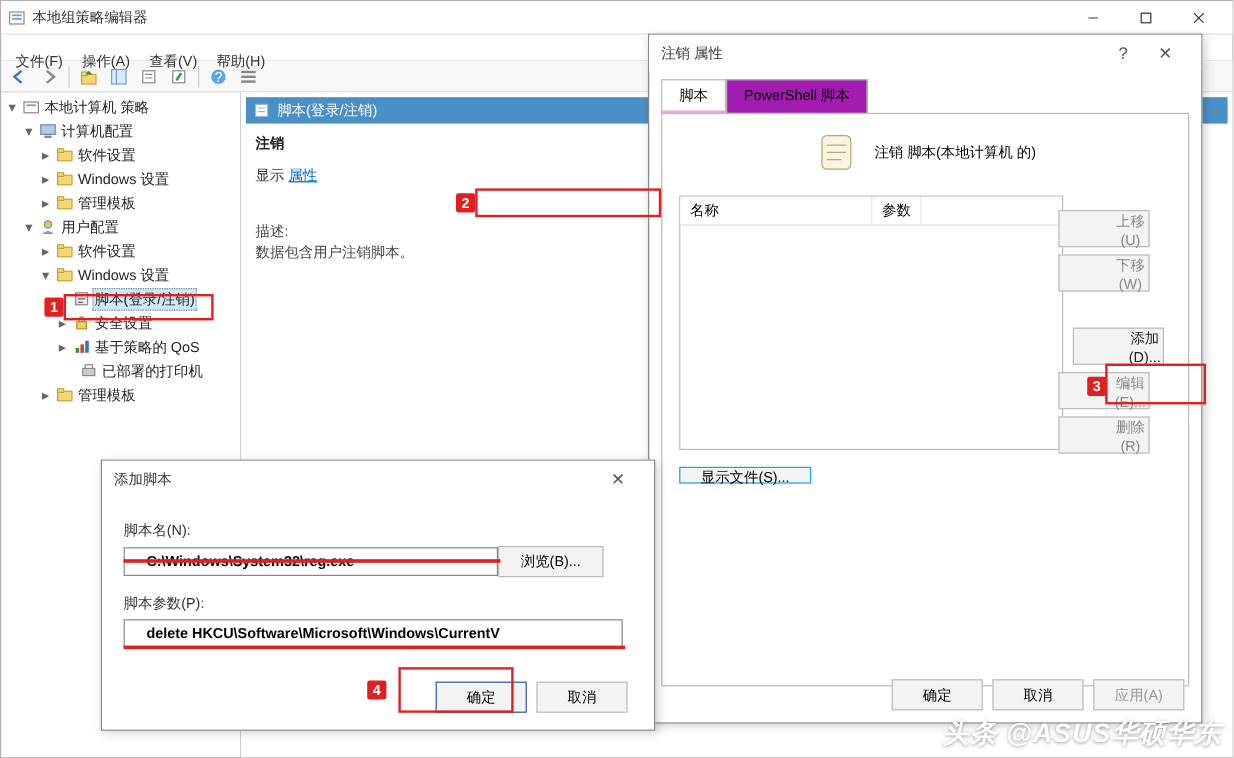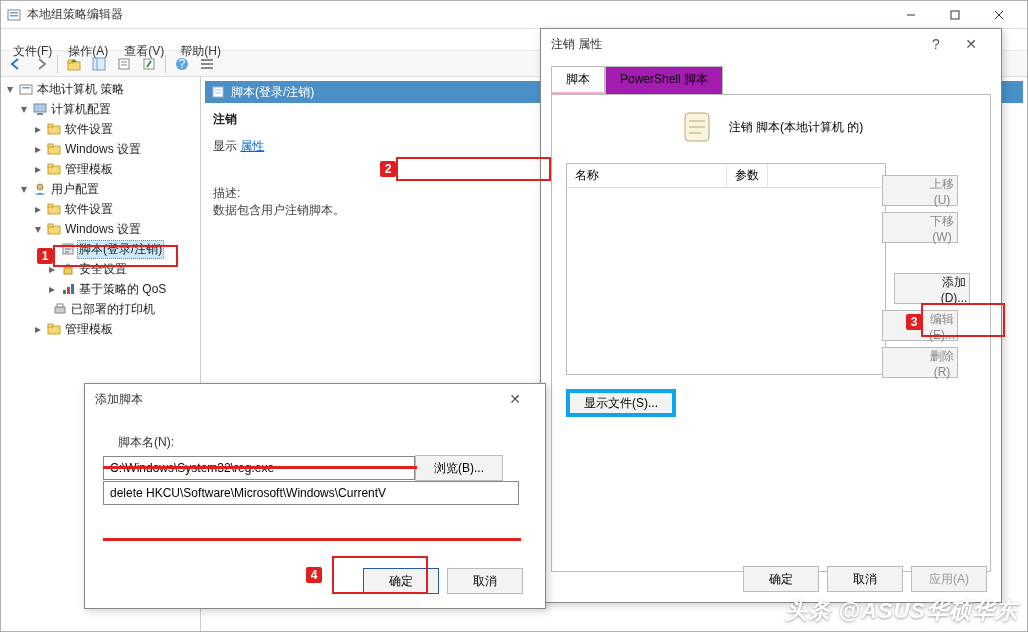--- a/index.html
+++ b/index.html
@@ -70,32 +70,32 @@
 .listview { border: 1px solid #bbb; width: 320px; height: 212px; background: #fff; }
 .listview-header { display: flex; background: #fff; border-bottom: 1px solid #ddd; }
 .listview-header span { padding: 3px 8px; border-right: 1px solid #e4e4e4; }
 .listview-header span:first-child { width: 160px; }
 
 .side-buttons { position: absolute; right: 20px; top: 80px; display: flex; flex-direction: column; gap: 6px; }
 .side-buttons button { width: 76px; height: 31px; background: #f3f3f3; border: 1px solid #bbb; color: #888; padding-left: 44px; }
 .side-buttons button.enabled { color: #222; margin-left: 12px; }
 
 .props-info { margin-top: 20px; color: #333; width: 320px; }
-.show-files-btn { margin-top: 14px; width: 110px; height: 28px; border: 4px solid #0ea5e9; background: #f3f3f3; }
+.show-files-btn { margin-top: 14px; width: 110px; height: 14px; border: 1px solid #0ea5e9; background: #f3f3f3; }
 
 .dlg-bottom { position: absolute; bottom: 10px; right: 14px; display: flex; gap: 8px; }
 .dlg-bottom button { width: 76px; height: 26px; border: 1px solid #bbb; background: #f3f3f3; }
 .dlg-bottom button.disabled { color: #999; }
 
 
 .add-dialog { left: 84px; top: 383px; width: 462px; height: 226px; z-index: 60; }
 .add-body { padding: 14px 18px; }
-.add-body label { display: block; margin: 6px 0 4px 15px; color: #333; }
+.add-body label { display: block; margin: 6px 0 4px 0; color: #333; }
 .add-row { display: flex; align-items: center; }
-.add-body input { width: 312px; height: 24px; border: 1px solid #888; padding: 0 6px; font-size: 12px; }
+.add-body input { width: 312px; height: 24px; border: 1px solid #888; padding: 0 18px; font-size: 12px; font-weight: bold; }
 .browse-btn { width: 88px; height: 26px; border: 1px solid #bbb; background: #f3f3f3; }
 .underline-red { position: absolute; height: 3px; background: #e02020; }
 
 
 svg { display: block; }
 
 .watermark { position: absolute; bottom: 6px; right: 10px; color: #fff; font-size: 22px; font-style: italic; font-weight: bold; text-shadow: 0 1px 3px rgba(0,0,0,0.4); z-index: 200; letter-spacing: 1px; }
 </style>
 </head>
 <body>
@@ -298,21 +298,21 @@
         <span class="tree-arrow">▸</span>
         <span class="tree-icon">
             <svg width="14" height="14">
               <rect x="2" y="8" width="3" height="4" fill="#3a8f3a"></rect>
               <rect x="6" y="5" width="3" height="7" fill="#d04040"></rect>
               <rect x="10" y="2" width="3" height="10" fill="#3a70c0"></rect>
             </svg>
           </span>
         <span class="tree-label">基于策略的 QoS</span>
       </div>
-      <div class="tree-item" style="padding-left:50px">
+      <div class="tree-item" style="padding-left:64px">
         <span class="tree-icon">
             <svg width="14" height="14">
               <rect x="2" y="5" width="10" height="6" fill="#ccc" stroke="#888"></rect>
               <rect x="4" y="2" width="6" height="3" fill="#fff" stroke="#888"></rect>
             </svg>
           </span>
         <span class="tree-label">已部署的打印机</span>
       </div>
       <div class="tree-item" style="padding-left:30px">
         <span class="tree-arrow">▸</span>
@@ -432,20 +432,21 @@
     <span>添加脚本</span>
     <span class="spacer"></span>
     <span class="dlg-close">✕</span>
   </div>
   <div class="add-body">
     <label>脚本名(N):</label>
     <div class="add-row">
       <input type="text" value="C:\Windows\System32\reg.exe" style="">
       <button class="browse-btn">浏览(B)...</button>
     </div>
+    <label style="margin-top:14px">脚本参数(P):</label>
     <div class="add-row">
       <input type="text" style="width: 416px;" value="delete HKCU\Software\Microsoft\Windows\CurrentV">
     </div>
   </div>
   <div class="dlg-bottom" style="bottom:14px; right:22px">
     <button style="border:1px solid #2a5aa0">确定</button>
     <button>取消</button>
   </div>
 
   <div class="underline-red" style="left:18px; top:82px; width:314px"></div>

